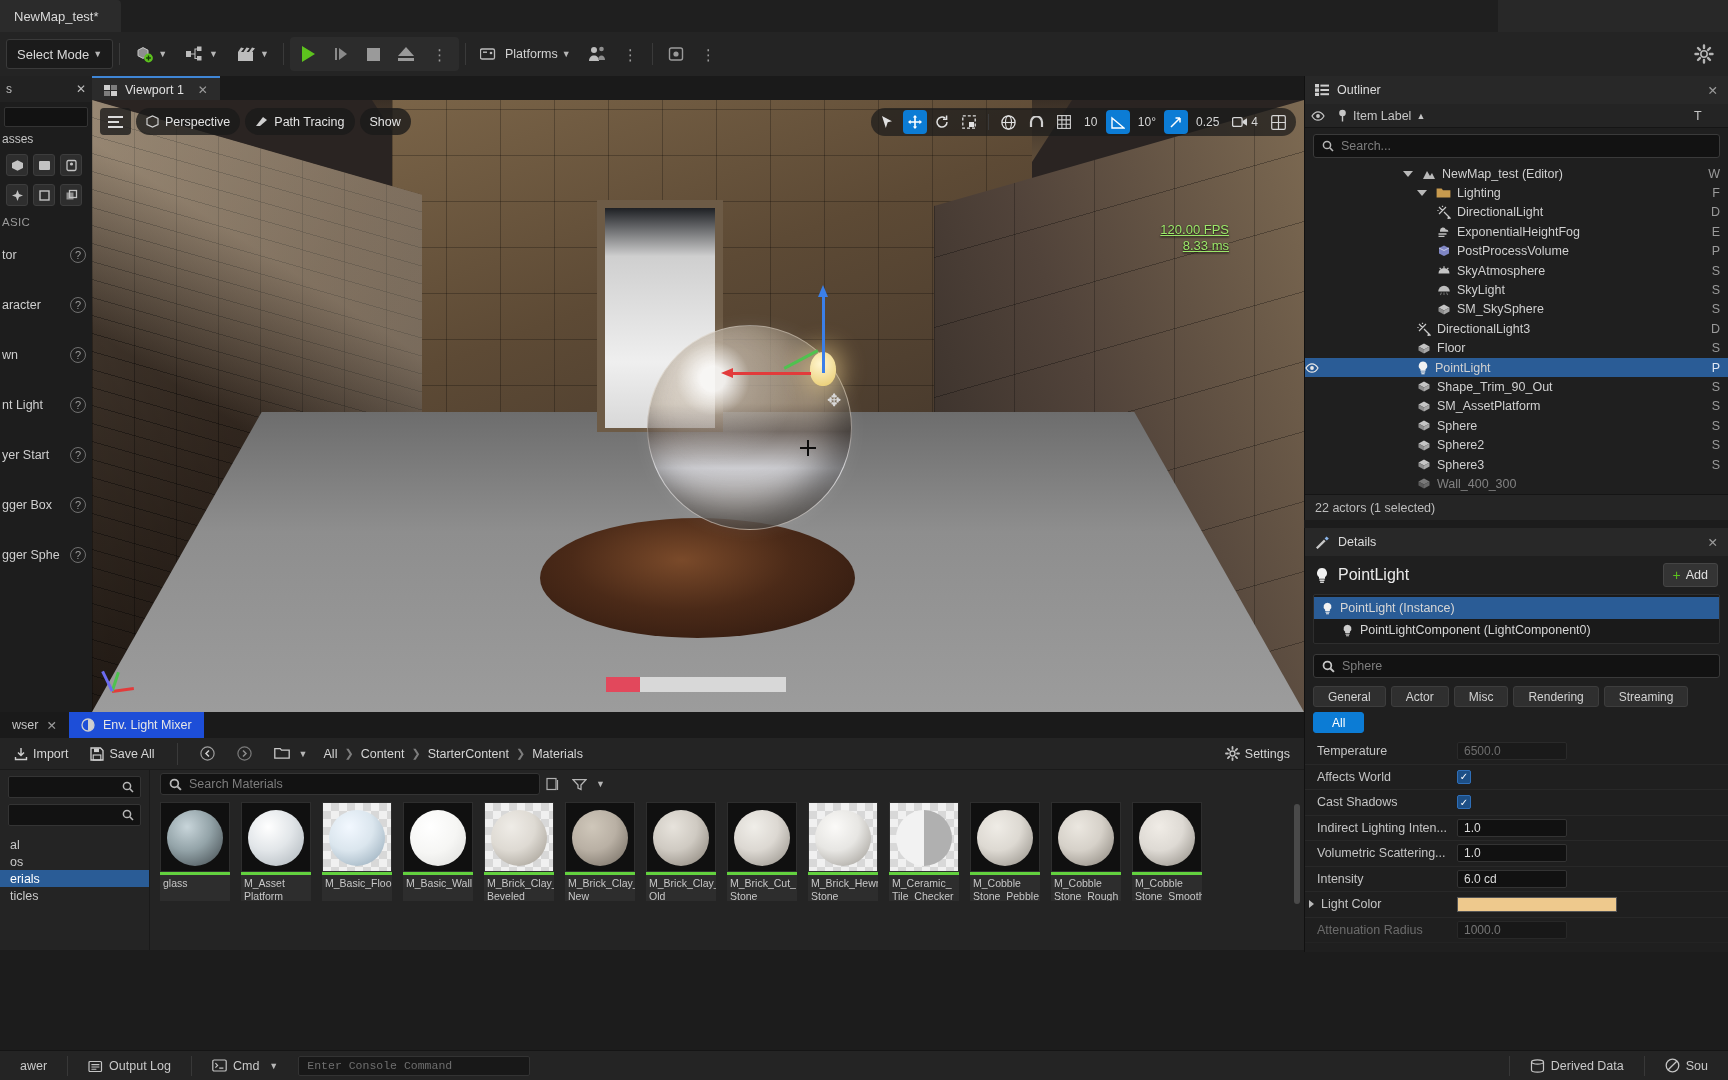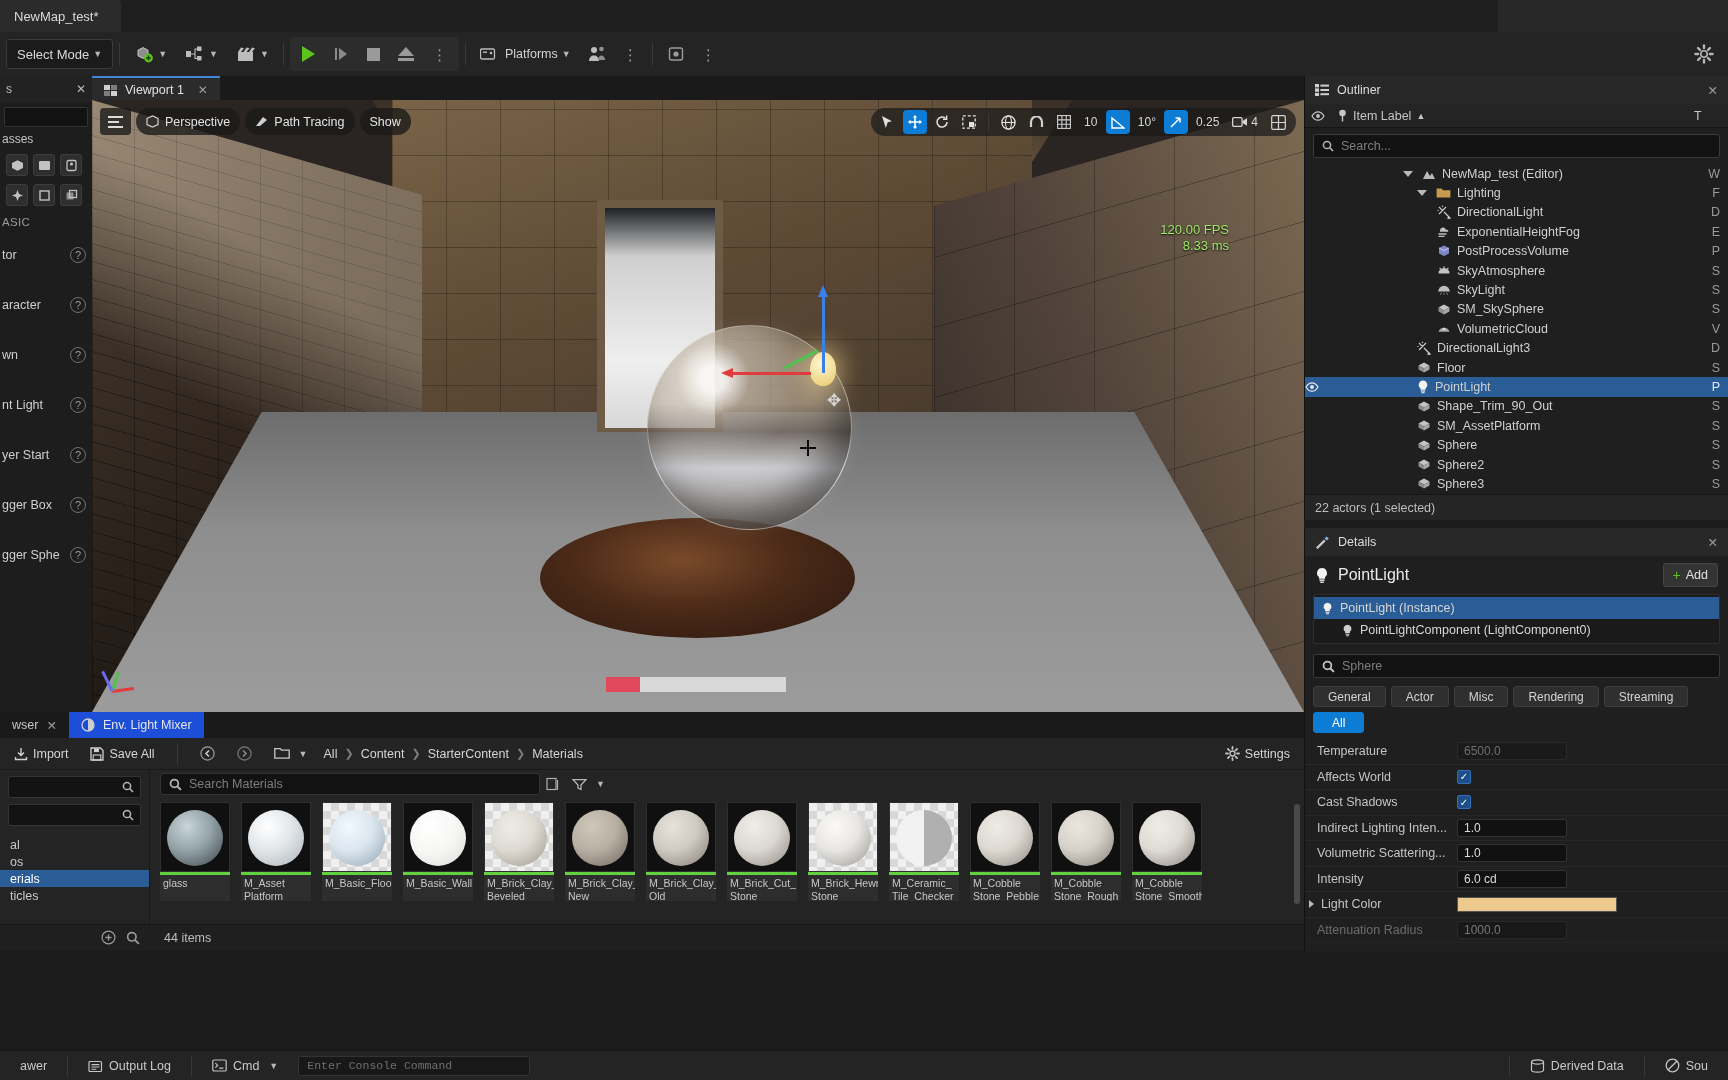--- a/index.html
+++ b/index.html
@@ -117,21 +117,21 @@
   .crosshair:before,.crosshair:after { content:""; position:absolute; background:#0c0c0c; }
   .crosshair:before { left:7px; top:0; width:2px; height:16px; }
   .crosshair:after  { left:0; top:7px; width:16px; height:2px; }
   .axis-widget { position:absolute; left:16px; bottom:16px; width:36px; height:36px; }
   .ax { position:absolute; left:4px; bottom:4px; height:2.5px; transform-origin:left center; }
   .ax.x { width:22px; background:#e23b3b; transform:rotate(-8deg); }
   .ax.y { width:20px; background:#4fc24f; transform:rotate(-72deg); }
   .ax.z { width:22px; background:#6b6bf0; transform:rotate(-116deg); }
   .progressbar { position:absolute; left:514px; bottom:20px; width:180px; height:15px; background:#d8d8d8; }
   .progressbar i { display:block; width:34px; height:15px; background:#e2485c; }
-  .fps { position:absolute; right:75px; top:122px; text-align:right; color:#9ce86a; font-size:13px; line-height:1.25; text-shadow:0 1px 2px #000; }
+  .fps { position:absolute; right:75px; top:122px; text-align:right; color:#9ce86a; font-size:13px; line-height:1.25; text-shadow:0 1px 2px #000;text-decoration:underline; }
 
   
   #vp-left-tools { position:absolute; left:8px; top:8px; display:flex; align-items:center; gap:5px; }
   .vpchip { height:27px; display:flex; align-items:center; gap:6px; padding:0 10px; border-radius:14px;
             background:rgba(26,26,26,.78); color:#e3e3e3; font-size:12.5px; }
   .vpchip.sq { border-radius:4px; padding:0 8px; }
   #vp-right-tools { position:absolute; right:8px; top:8px; display:flex; align-items:center; gap:3px;
             background:rgba(26,26,26,.72); border-radius:14px; padding:2px 5px; }
   .vpt { height:24px; min-width:24px; padding:0 5px; display:flex; align-items:center; justify-content:center;
          color:#d6d6d6; font-size:12px; border-radius:4px; gap:3px;}
@@ -731,32 +731,20 @@
               <path d="M1.5 4.4v4.2L7 11.6V7.4z" fill="#8d8d8d"></path>
               <path d="M12.5 4.4v4.2L7 11.6V7.4z" fill="#a6a6a6"></path>
             </svg>
           <span>SM_SkySphere</span>
         </span>
         <span class="type">S</span>
       </div>
       <div class="orow" style="position:relative">
         <span class="eye"></span>
           <span class="pin"></span>
-        <span class="lbl" style="padding-left:84px">
-          <svg width="14" height="12" viewBox="0 0 14 12">
-              <path d="M1.5 8.8a5.8 5.8 0 0 1 11 0z" fill="#a8a8a8"></path>
-              <circle cx="7" cy="6" r="1.3" fill="#dcdcdc"></circle>
-            </svg>
-          <span>VolumetricCloud</span>
-        </span>
-        <span class="type">V</span>
-      </div>
-      <div class="orow" style="position:relative">
-        <span class="eye"></span>
-          <span class="pin"></span>
         <span class="lbl" style="padding-left:64px">
           <svg width="14" height="14" viewBox="0 0 14 14">
               <g stroke="#c9c9c9" stroke-width="1.2">
                 <path d="M5.5 5.5 2 2M5.5 5.5 9 2M5.5 5.5 2 9M5.5 2v-1.2M1.6 5.5H0.4"></path>
               </g>
               <path d="M7 7l6 6M13 13l-1.8.3.3-1.8z" stroke="#c9c9c9" stroke-width="1.3" fill="none"></path>
             </svg>
           <span>DirectionalLight3</span>
         </span>
         <span class="type">D</span>
@@ -1229,37 +1217,20 @@
               </div>
             <div class="bar"></div>
             <div class="nm">M_Cobble
 Stone_Smooth</div>
           </div>
         </div>
         <div id="cb-scroll"></div>
       </div>
     </div>
 
-    <div id="cb-status">
-      <div class="cbs-left">
-        <span>
-          <svg width="15" height="15" viewBox="0 0 15 15">
-              <circle cx="7.5" cy="7.5" r="6.4" fill="none" stroke="#9a9a9a" stroke-width="1.2"></circle>
-              <path d="M7.5 4.4v6.2M4.4 7.5h6.2" stroke="#9a9a9a" stroke-width="1.3"></path>
-            </svg>
-        </span>
-        <span>
-          <svg width="14" height="14" viewBox="0 0 12 12">
-              <circle cx="5" cy="5" r="3.6" fill="none" stroke="#9a9a9a" stroke-width="1.4"></circle>
-              <path d="M7.8 7.8 11 11" stroke="#9a9a9a" stroke-width="1.6"></path>
-            </svg>
-        </span>
-      </div>
-      <div class="cbs-items">44 items</div>
-    </div>
   </div>
 
   <div id="statusbar">
     <div class="sb-item">
       <span>awer</span>
     </div>
     <div class="vdiv"></div>
     <div class="sb-item">
       <svg width="15" height="14" viewBox="0 0 15 14">
           <rect x="1" y="2.5" width="12.5" height="10" rx="1" fill="none" stroke="#c4c4c4" stroke-width="1.2"></rect>

